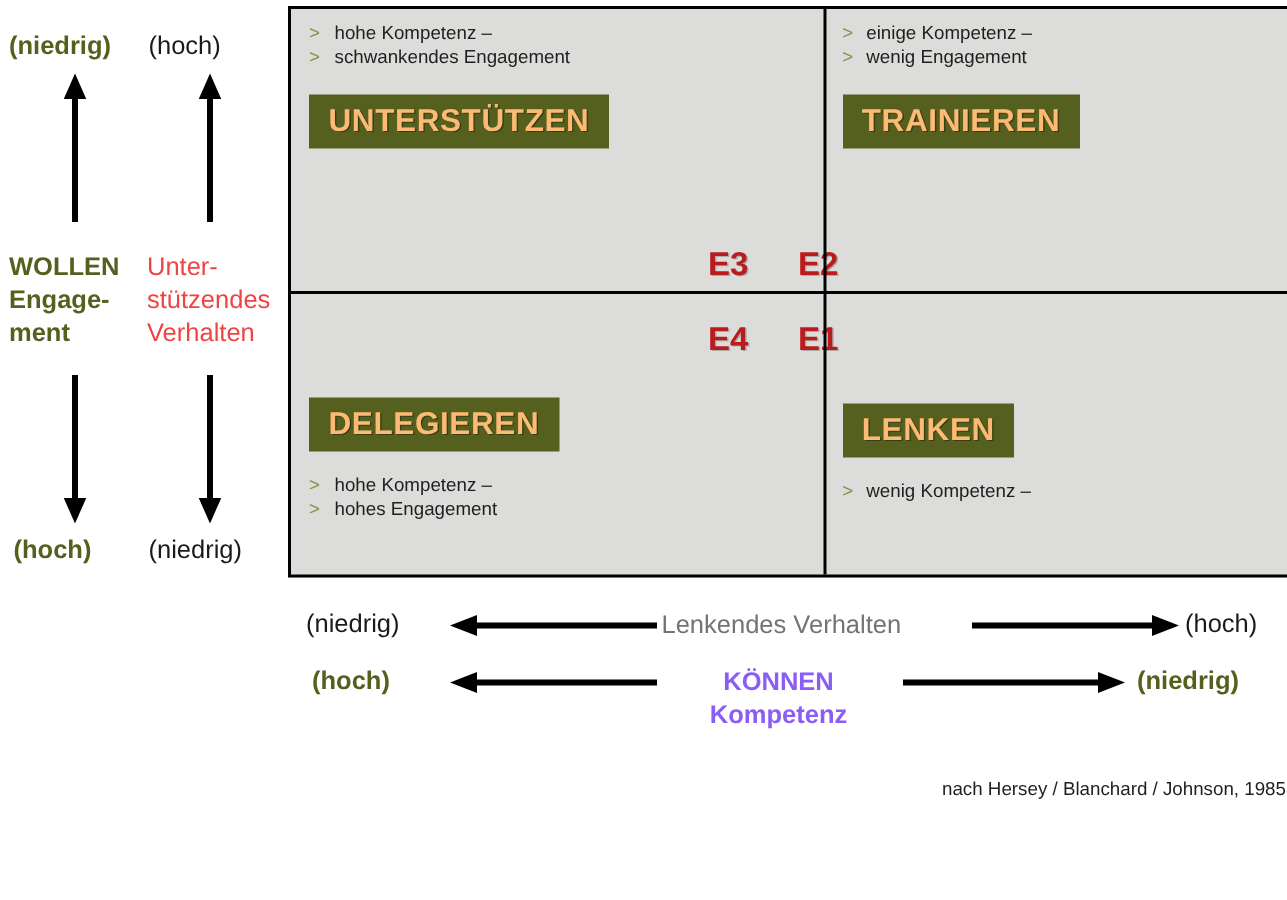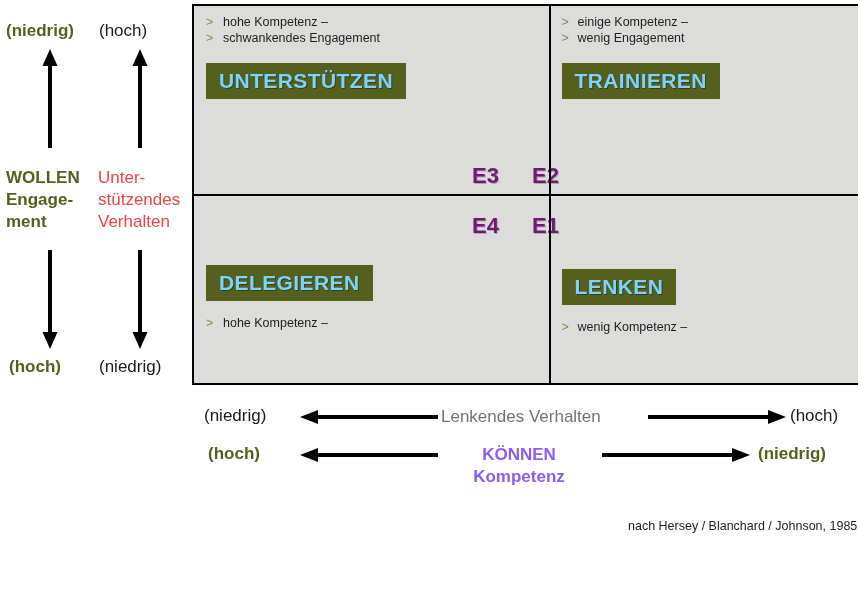--- a/index.html
+++ b/index.html
@@ -116,37 +116,37 @@
     width: 17px;
   }
   .bullets.right {
     text-align: left;
   }
   .bullets.right .chev { width: 16px; }
 
   .tag {
     display: inline-block;
     background: #56601e;
-    color: #7dd3fc;
+    color: #fdba74;
     font-size: 21px;
     font-weight: bold;
     letter-spacing: 0.4px;
     padding: 7px 13px 8px 13px;
     line-height: 1.0;
     text-shadow: 1px 1px 0 rgba(0,0,0,0.35);
   }
 
   .tagrow { margin-top: 17px; }
   .tagrow.right { text-align: left; }
 
   .ecode {
     position: absolute;
     font-size: 22px;
     font-weight: bold;
-    color: #701a75;
+    color: #b91c1c;
     text-shadow: 1px 1px 0 rgba(0,0,0,0.22);
   }
 
   
   .haxis-text {
     position: absolute;
     font-size: 17px;
     white-space: nowrap;
     color: #1a1a1a;
   }
@@ -247,20 +247,21 @@
         <span class="tag">TRAINIEREN</span>
       </div>
     </div>
 
     <div class="quad bl">
       <div class="tagrow" style="margin-top:62px;">
         <span class="tag">DELEGIEREN</span>
       </div>
       <div class="bullets" style="margin-top:14px;">
         <div><span class="chev">&gt;</span><span>hohe Kompetenz –</span></div>
+        <div><span class="chev">&gt;</span><span>hohes Engagement</span></div>
       </div>
     </div>
 
     <div class="quad br">
       <div class="tagrow right" style="margin-top:66px;">
         <span class="tag">LENKEN</span>
       </div>
       <div class="bullets right" style="margin-top:14px;">
         <div><span class="chev">&gt;</span><span>wenig Kompetenz –</span></div>
       </div>

